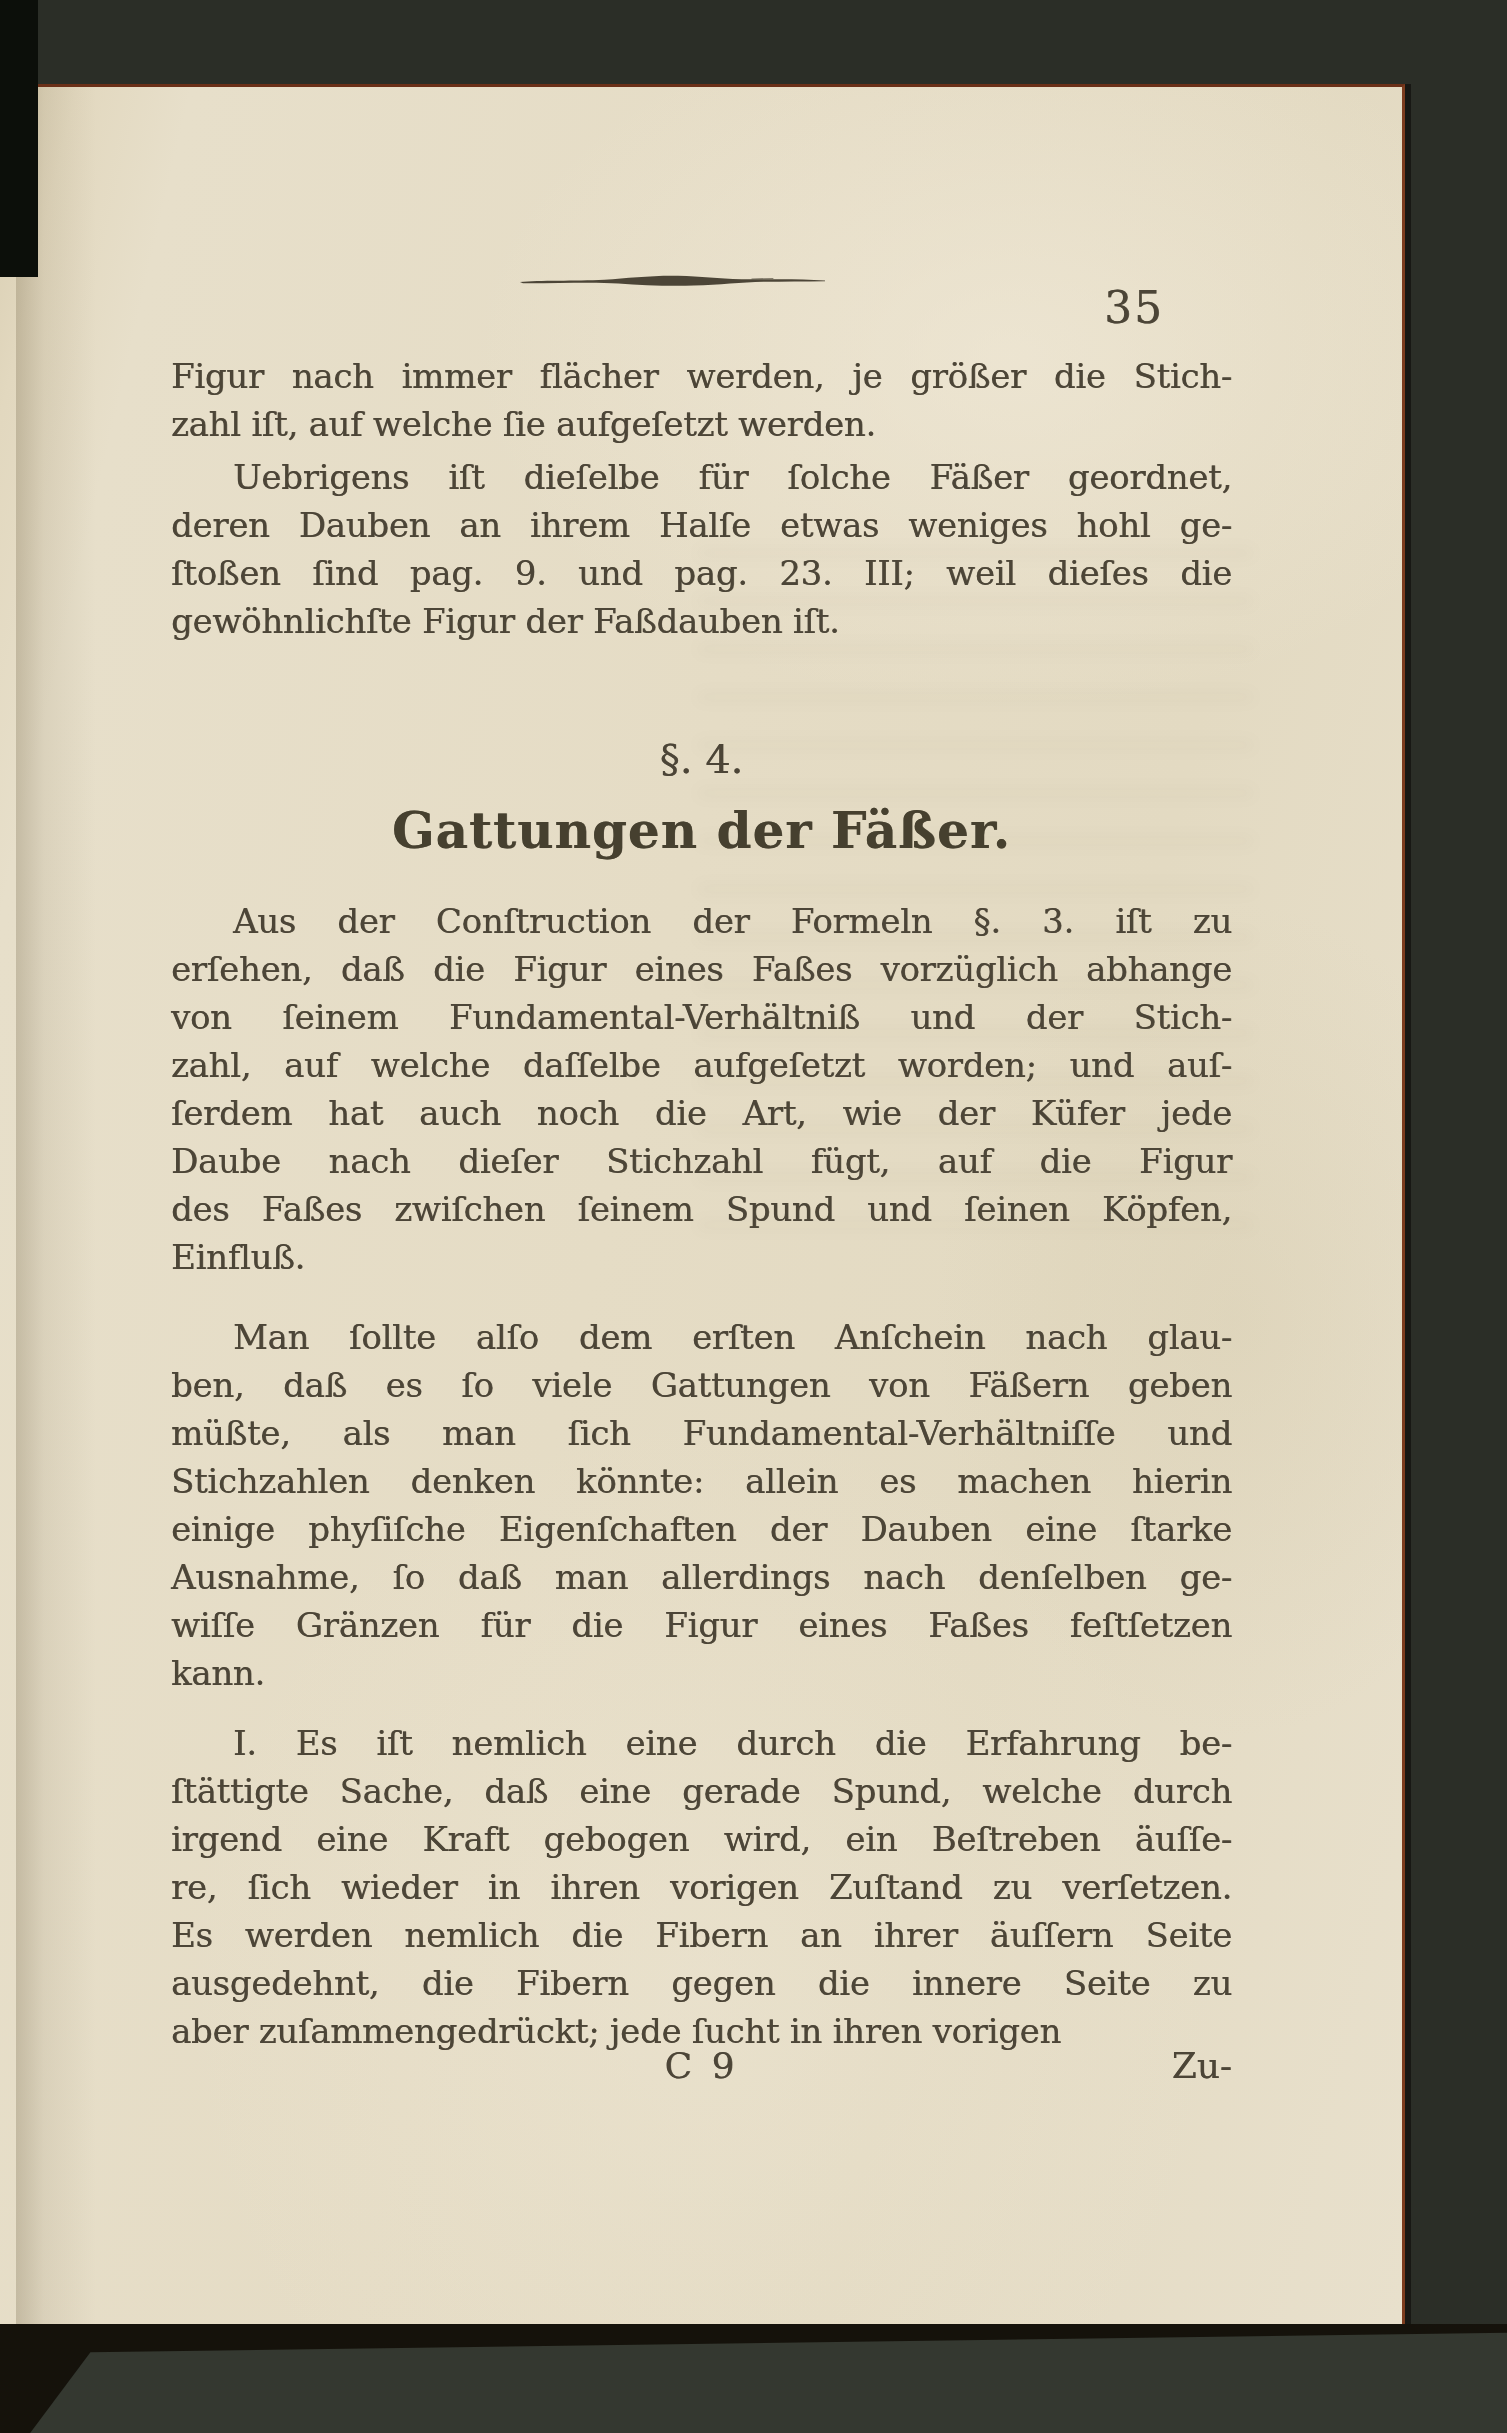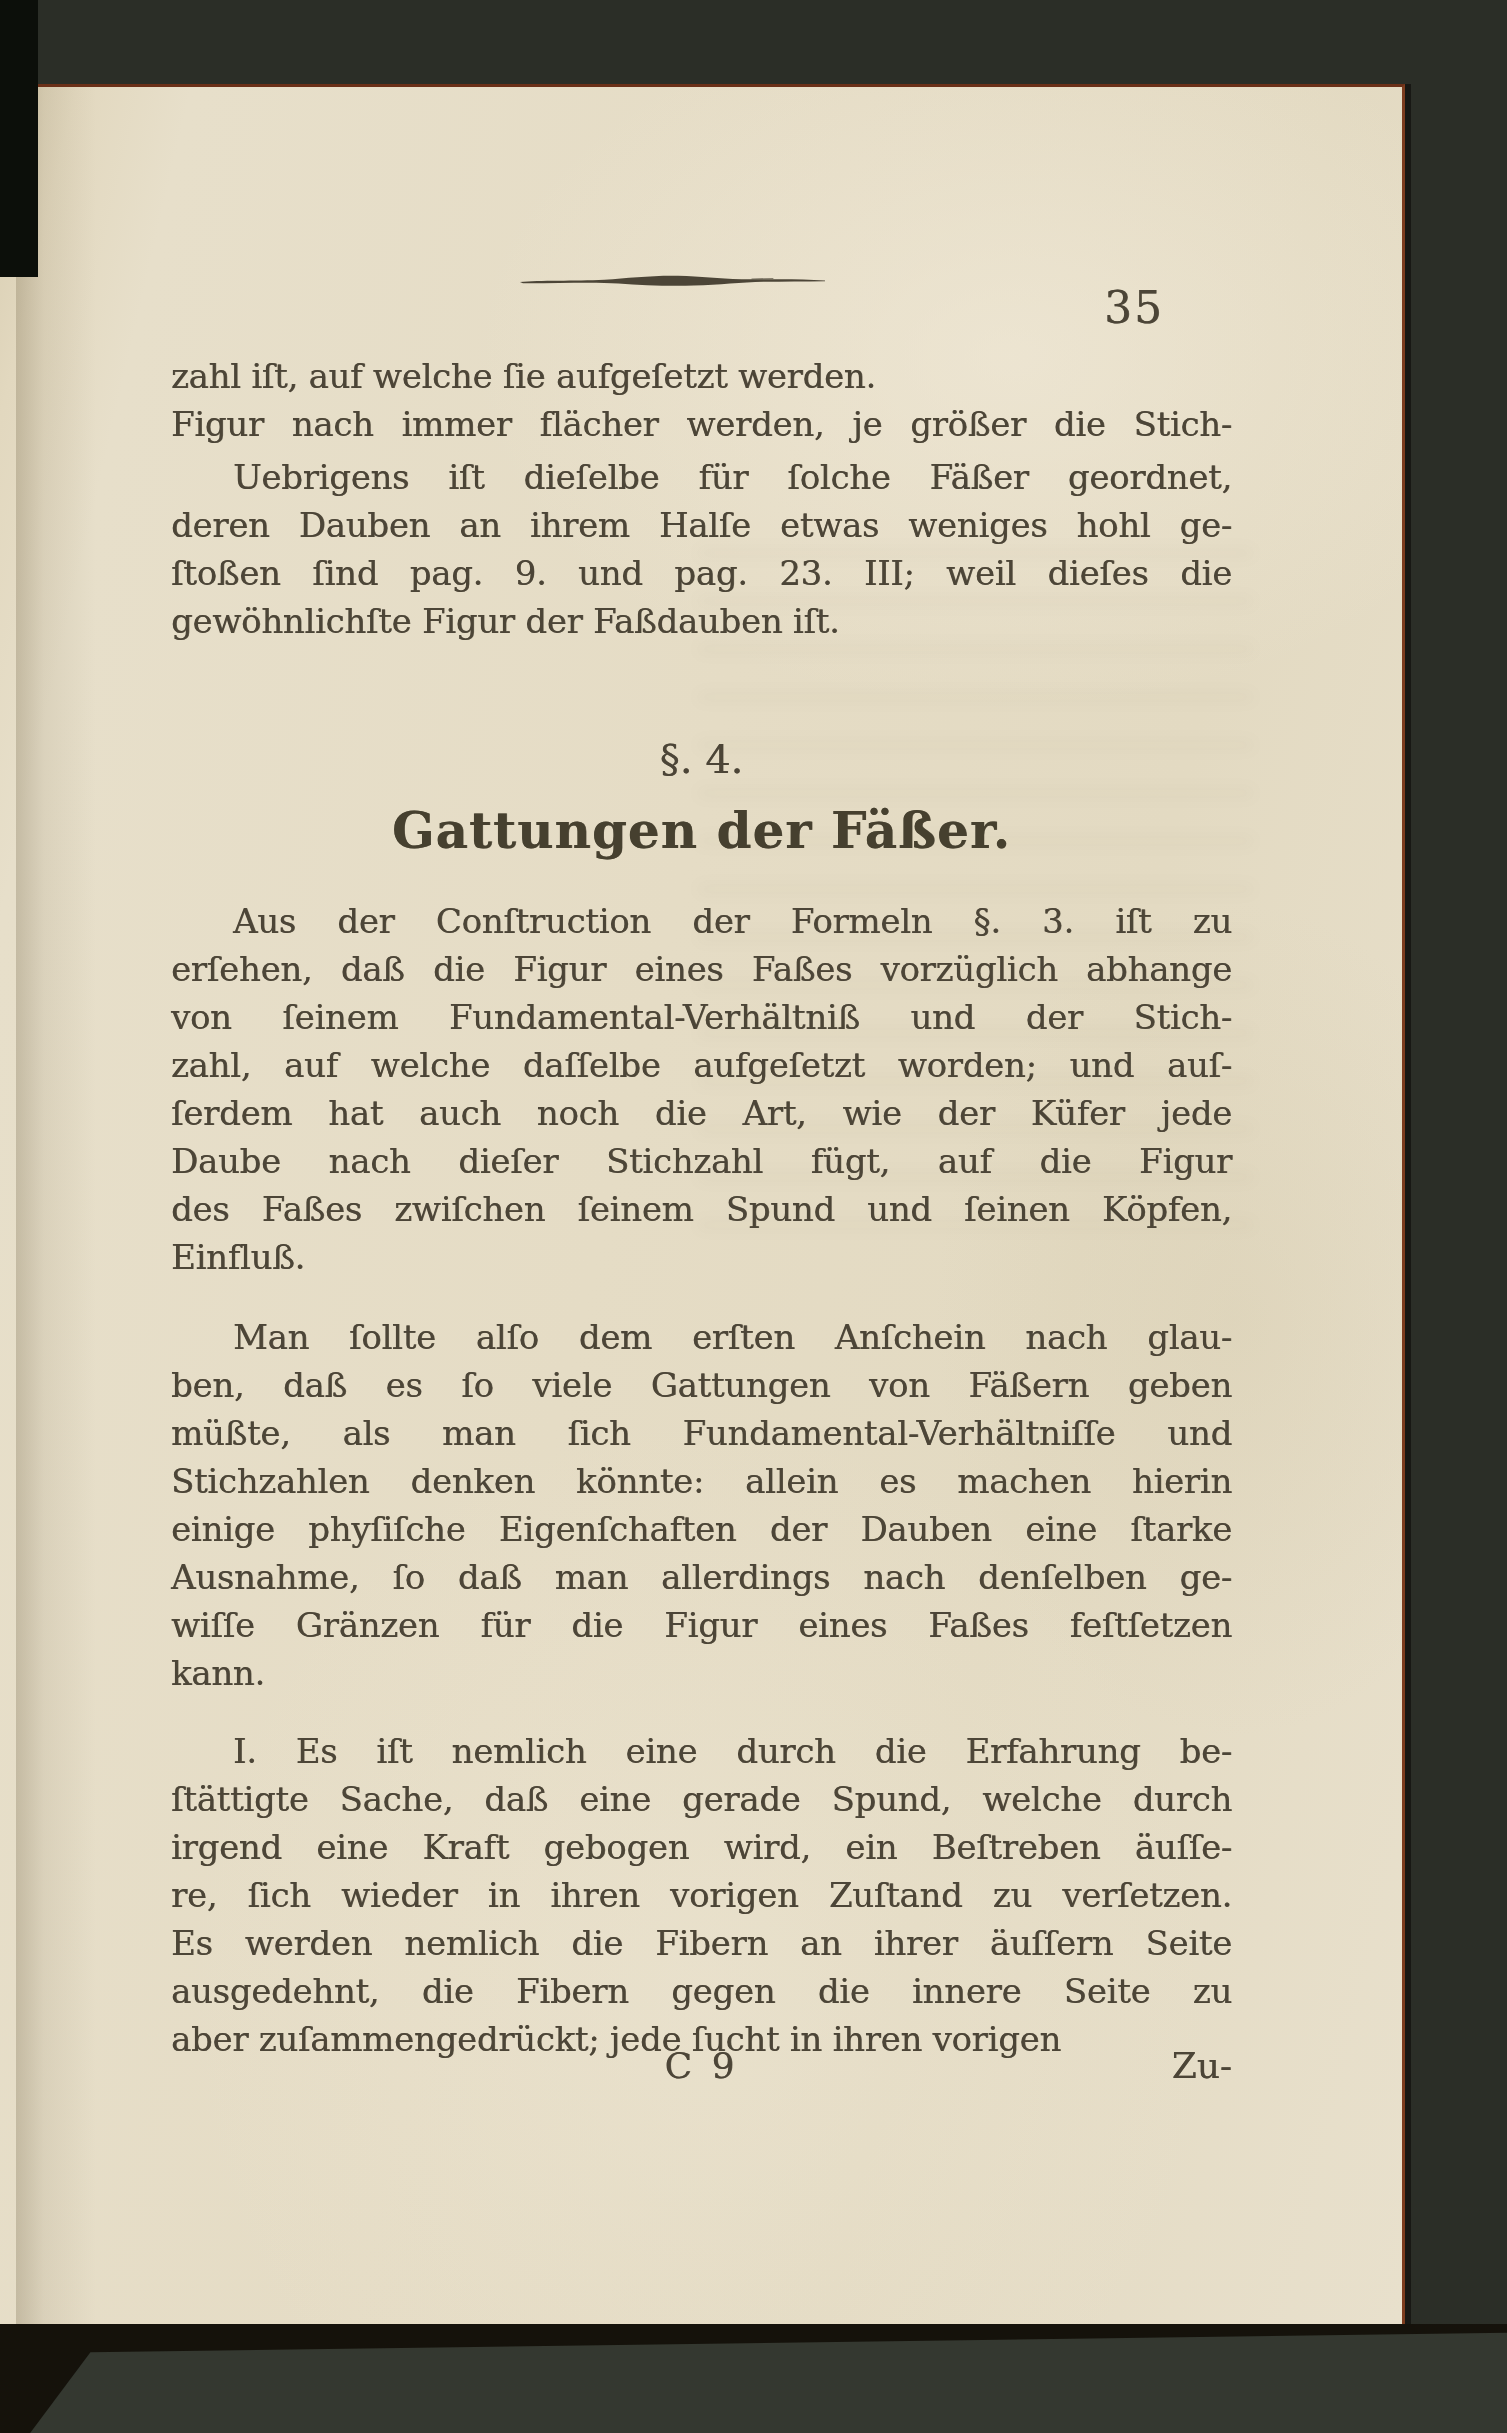--- a/index.html
+++ b/index.html
@@ -77,21 +77,21 @@
   .heading{
     position:absolute;left:171px;top:714px;width:1061px;
     text-align:center;font-size:50px;font-weight:bold;
     letter-spacing:1px;color:#46402f;
   }
 
   .p1{top:265px;}
   .p2{top:366px;}
   .p3{top:810px;}
   .p4{top:1226px;}
-  .p5{top:1632px;margin-top:8px;}
+  .p5{top:1632px;}
 
   .footer-row{
     position:absolute;left:171px;top:1958px;width:1061px;height:60px;
     font-size:36px;
   }
   .signature{
     position:absolute;left:50%;transform:translateX(-50%);
     letter-spacing:4px;
   }
   .catchword{position:absolute;right:0;}
@@ -115,22 +115,22 @@
         C 290 9.8, 268 9.4, 248 9.8
         C 226 10.3, 204 12.8, 178 13.6
         C 152 14.4, 126 13.2, 102 11.4
         C 76 9.8, 38 11.4, 6 11.2 Z"></path>
       <path fill="#4c4537" opacity=".65" d="M236 6.4 L 258 5.9 L 258 7.1 L 236 7.6 Z"></path>
     </svg>
 
     <div class="page-number ink">35</div>
 
     <div class="para p1 ink">
+        <div class="tline">Figur nach immer flächer werden, je größer die Stich-</div>
         <div class="tline last">zahl iſt, auf welche ſie aufgeſetzt werden.</div>
-        <div class="tline">Figur nach immer flächer werden, je größer die Stich-</div>
       </div>
 
     <div class="para p2 indent ink">
         <div class="tline">Uebrigens iſt dieſelbe für ſolche Fäßer geordnet,</div>
         <div class="tline">deren Dauben an ihrem Halſe etwas weniges hohl ge-</div>
         <div class="tline">ſtoßen ſind pag. 9. und pag. 23. III; weil dieſes die</div>
         <div class="tline last">gewöhnlichſte Figur der Faßdauben iſt.</div>
       </div>
 
     <div class="section-mark ink">§. 4.</div>

